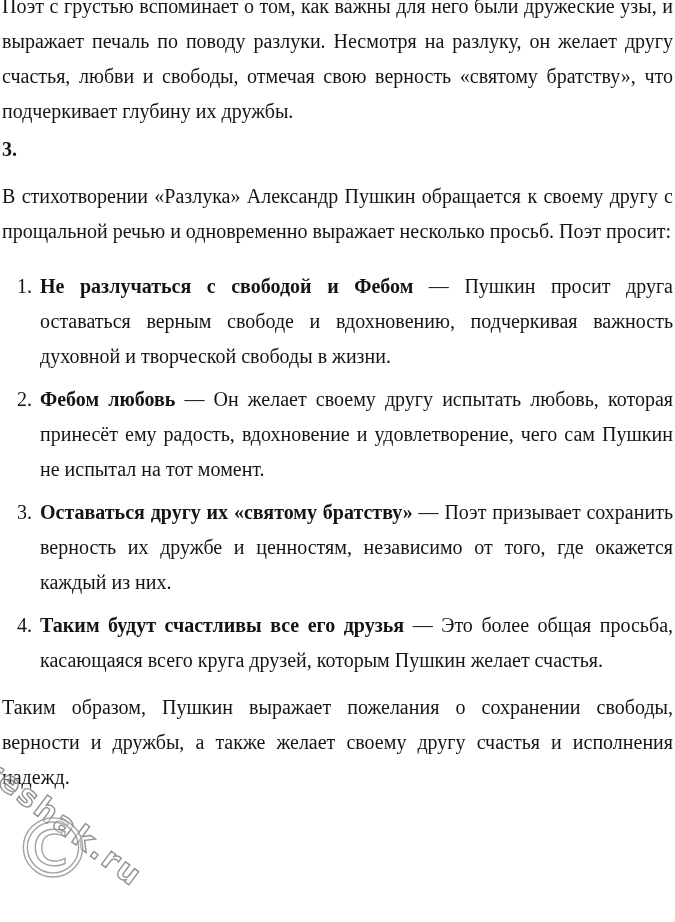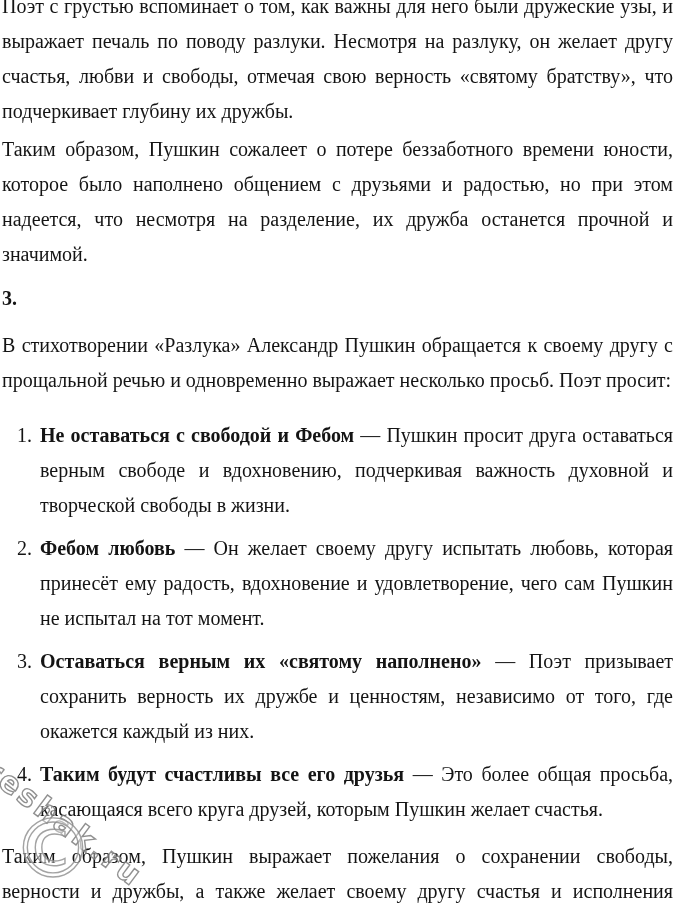--- a/index.html
+++ b/index.html
@@ -93,40 +93,39 @@
     pointer-events: none;
   }
 </style>
 </head>
 <body>
 
 <div class="page">
 
   <p class="para">Поэт с грустью вспоминает о том, как важны для него были дружеские узы, и выражает печаль по поводу разлуки. Несмотря на разлуку, он желает другу счастья, любви и свободы, отмечая свою верность «святому братству», что подчеркивает глубину их дружбы.</p>
 
-  <p class="para para-2">Таким образом, Пушкин сожалеет о потере беззаботного времени юности, которое было наполнено общением с друзьями и радостью, но при этом надеется, что несмотря на разделение, их дружба останется прочной и значимой.</p>
 
   <div class="section-number">3.</div>
 
   <p class="para intro">В стихотворении «Разлука» Александр Пушкин обращается к своему другу с прощальной речью и одновременно выражает несколько просьб. Поэт просит:</p>
 
   <ol class="numbered-list">
     <li class="list-item">
       <span class="list-item-number">1.</span>
-      <span class="lead-bold">Не оставаться с свободой и Фебом</span>
+      <span class="lead-bold">Не разлучаться с свободой и Фебом</span>
       <span>— Пушкин просит друга оставаться верным свободе и вдохновению, подчеркивая важность духовной и творческой свободы в жизни.</span>
     </li>
     <li class="list-item">
       <span class="list-item-number">2.</span>
       <span class="lead-bold">Фебом любовь</span>
       <span>— Он желает своему другу испытать любовь, которая принесёт ему радость, вдохновение и удовлетворение, чего сам Пушкин не испытал на тот момент.</span>
     </li>
     <li class="list-item">
       <span class="list-item-number">3.</span>
-      <span class="lead-bold">Оставаться верным их «святому наполнено»</span>
+      <span class="lead-bold">Оставаться другу их «святому братству»</span>
       <span>— Поэт призывает сохранить верность их дружбе и ценностям, независимо от того, где окажется каждый из них.</span>
     </li>
     <li class="list-item">
       <span class="list-item-number">4.</span>
       <span class="lead-bold">Таким будут счастливы все его друзья</span>
       <span>— Это более общая просьба, касающаяся всего круга друзей, которым Пушкин желает счастья.</span>
     </li>
   </ol>
 
   <p class="para conclusion">Таким образом, Пушкин выражает пожелания о сохранении свободы, верности и дружбы, а также желает своему другу счастья и исполнения надежд.</p>

